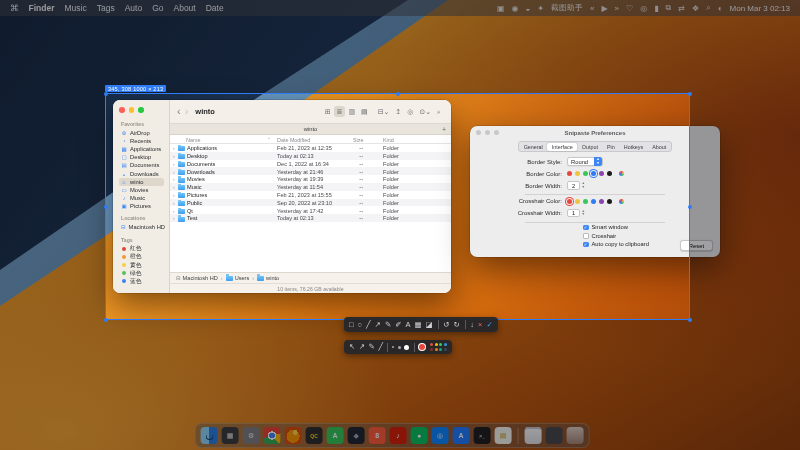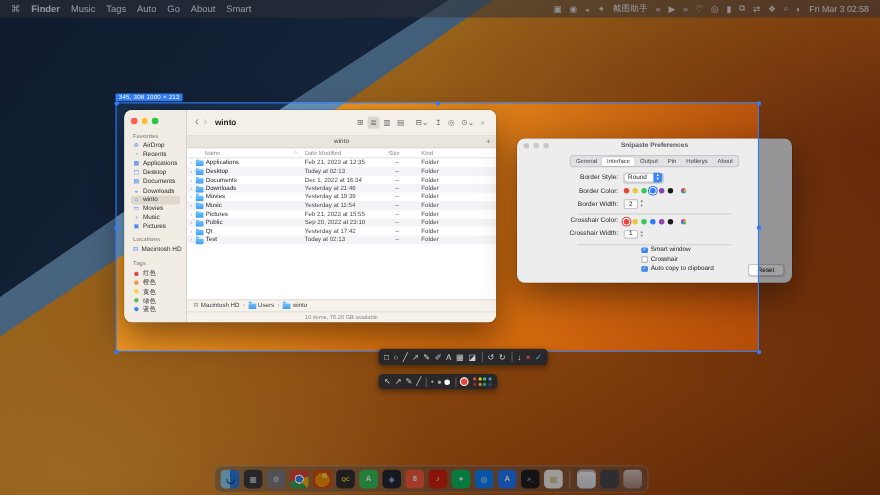--- a/index.html
+++ b/index.html
@@ -151,40 +151,40 @@
 
 <div class="menubar">
   <div class="mb-left" id="mb-menus">
     <span>⌘</span>
   <span class="bold">Finder</span>
       <span>Music</span>
       <span>Tags</span>
       <span>Auto</span>
       <span>Go</span>
       <span>About</span>
-      <span>Smart</span>
+      <span>Date</span>
     </div>
   <div class="mb-right" id="mb-status">
     <span class="mb-ico">▣</span>
       <span class="mb-ico">◉</span>
       <span class="mb-ico">◒</span>
       <span class="mb-ico">✦</span>
       <span class="mb-txt">截图助手</span>
       <span class="mb-ico">«</span>
       <span class="mb-ico">▶</span>
       <span class="mb-ico">»</span>
       <span class="mb-ico">♡</span>
       <span class="mb-ico">◎</span>
       <span class="mb-ico">▮</span>
       <span class="mb-ico">⧉</span>
       <span class="mb-ico">⇄</span>
       <span class="mb-ico">❖</span>
       <span class="mb-ico">⌕</span>
       <span class="mb-ico">◐</span>
-      <span>Fri Mar 3 02:58</span>
+      <span>Mon Mar 3 02:13</span>
   </div>
 </div>
 
 <div class="window finder">
   <div class="f-sidebar">
     <div class="lights">
       <span class="light" style="background:#ff5f57"></span>
       <span class="light" style="background:#febc2e"></span>
       <span class="light" style="background:#28c840"></span>
     </div>

